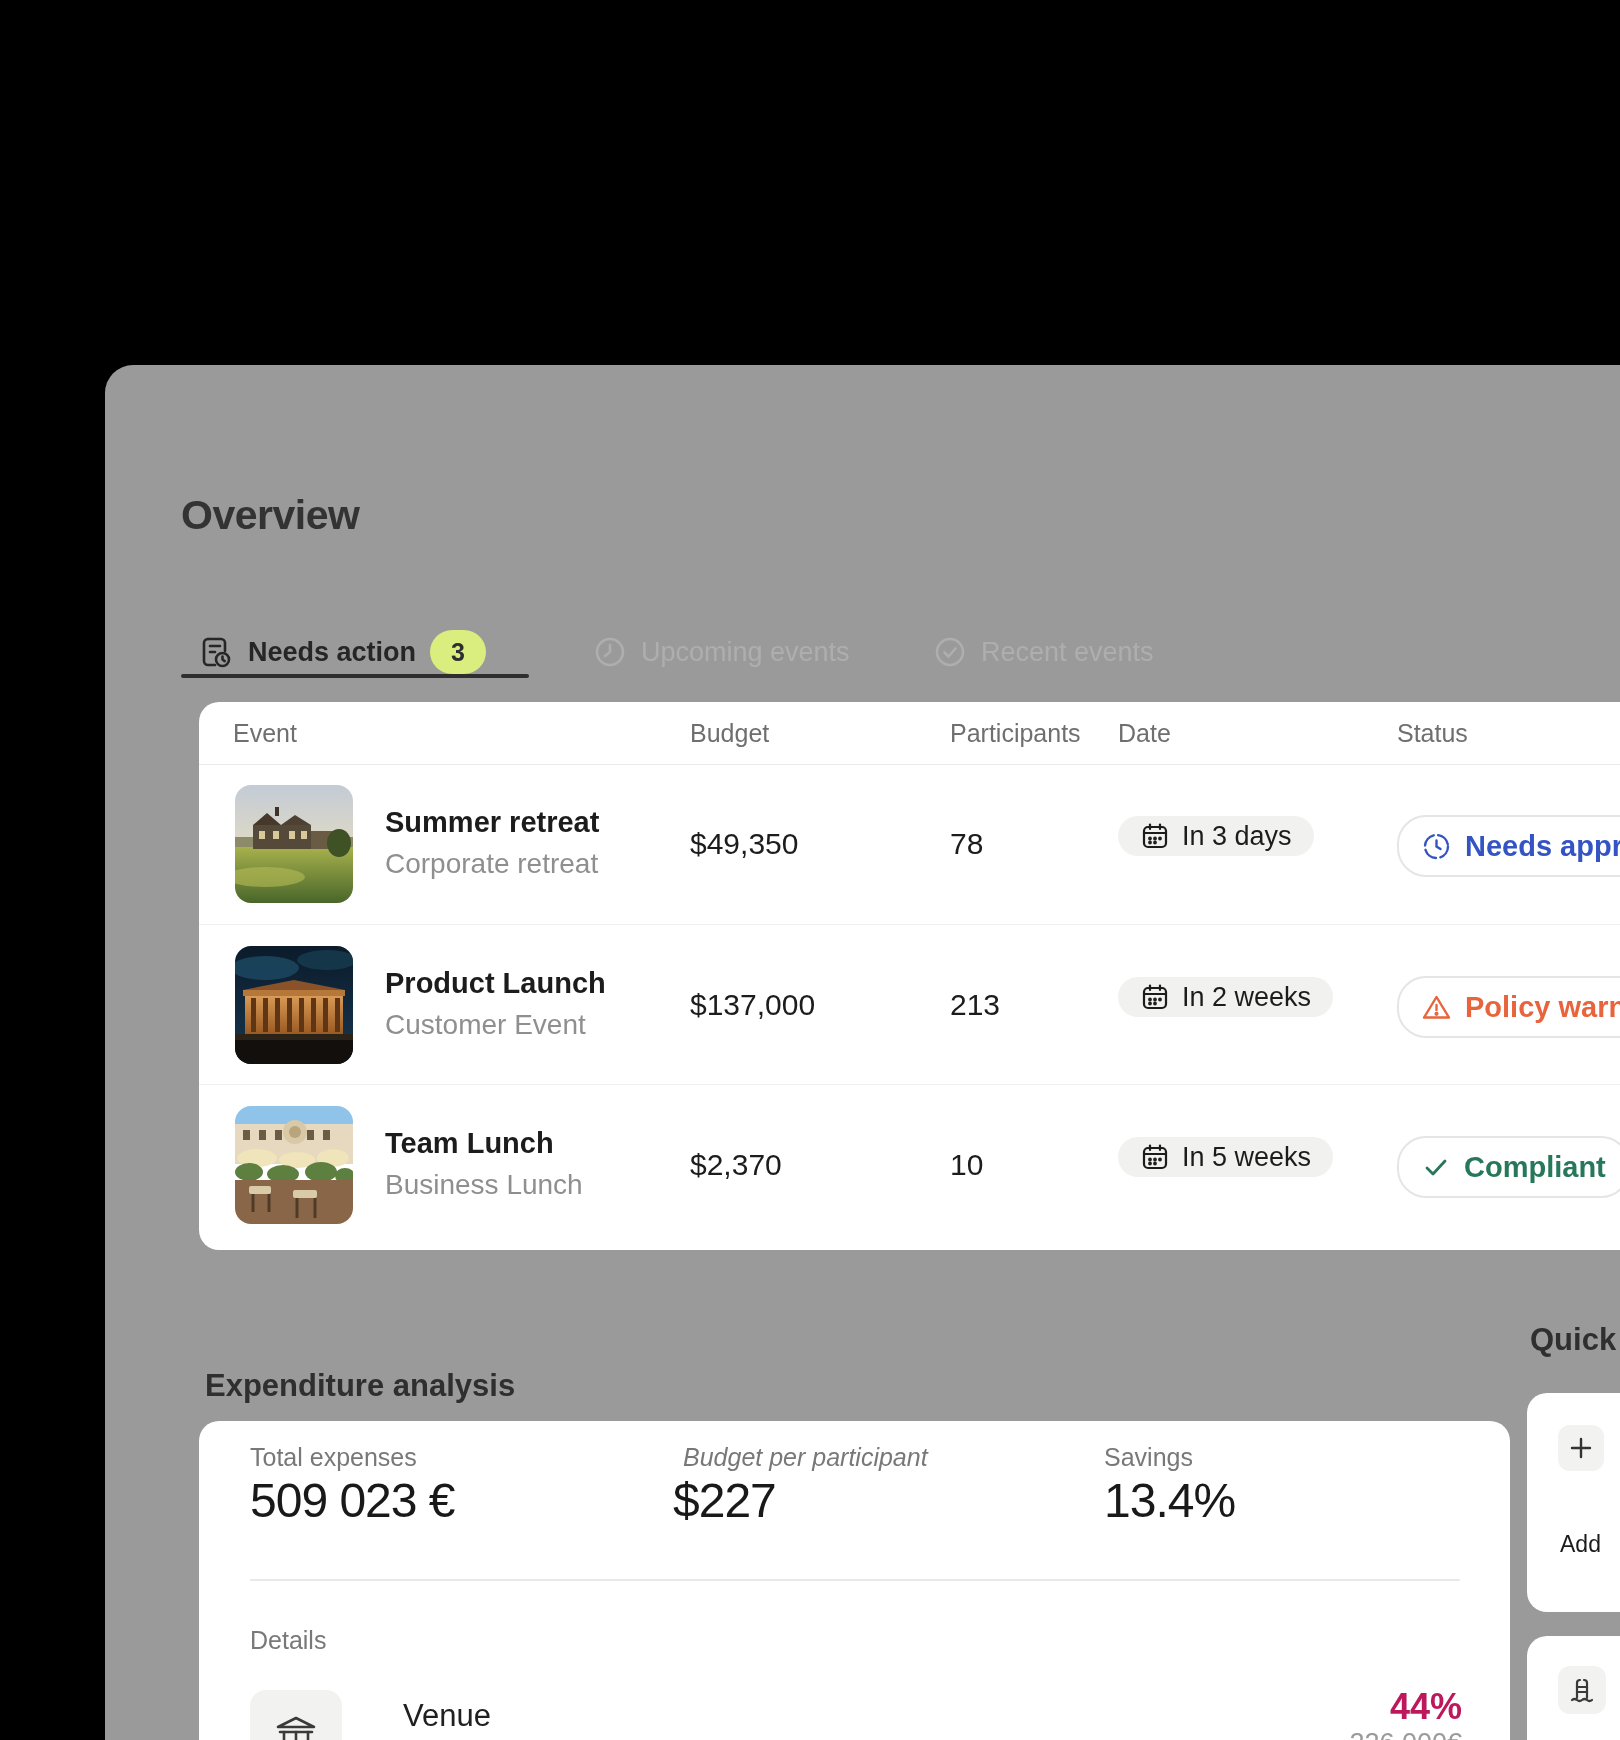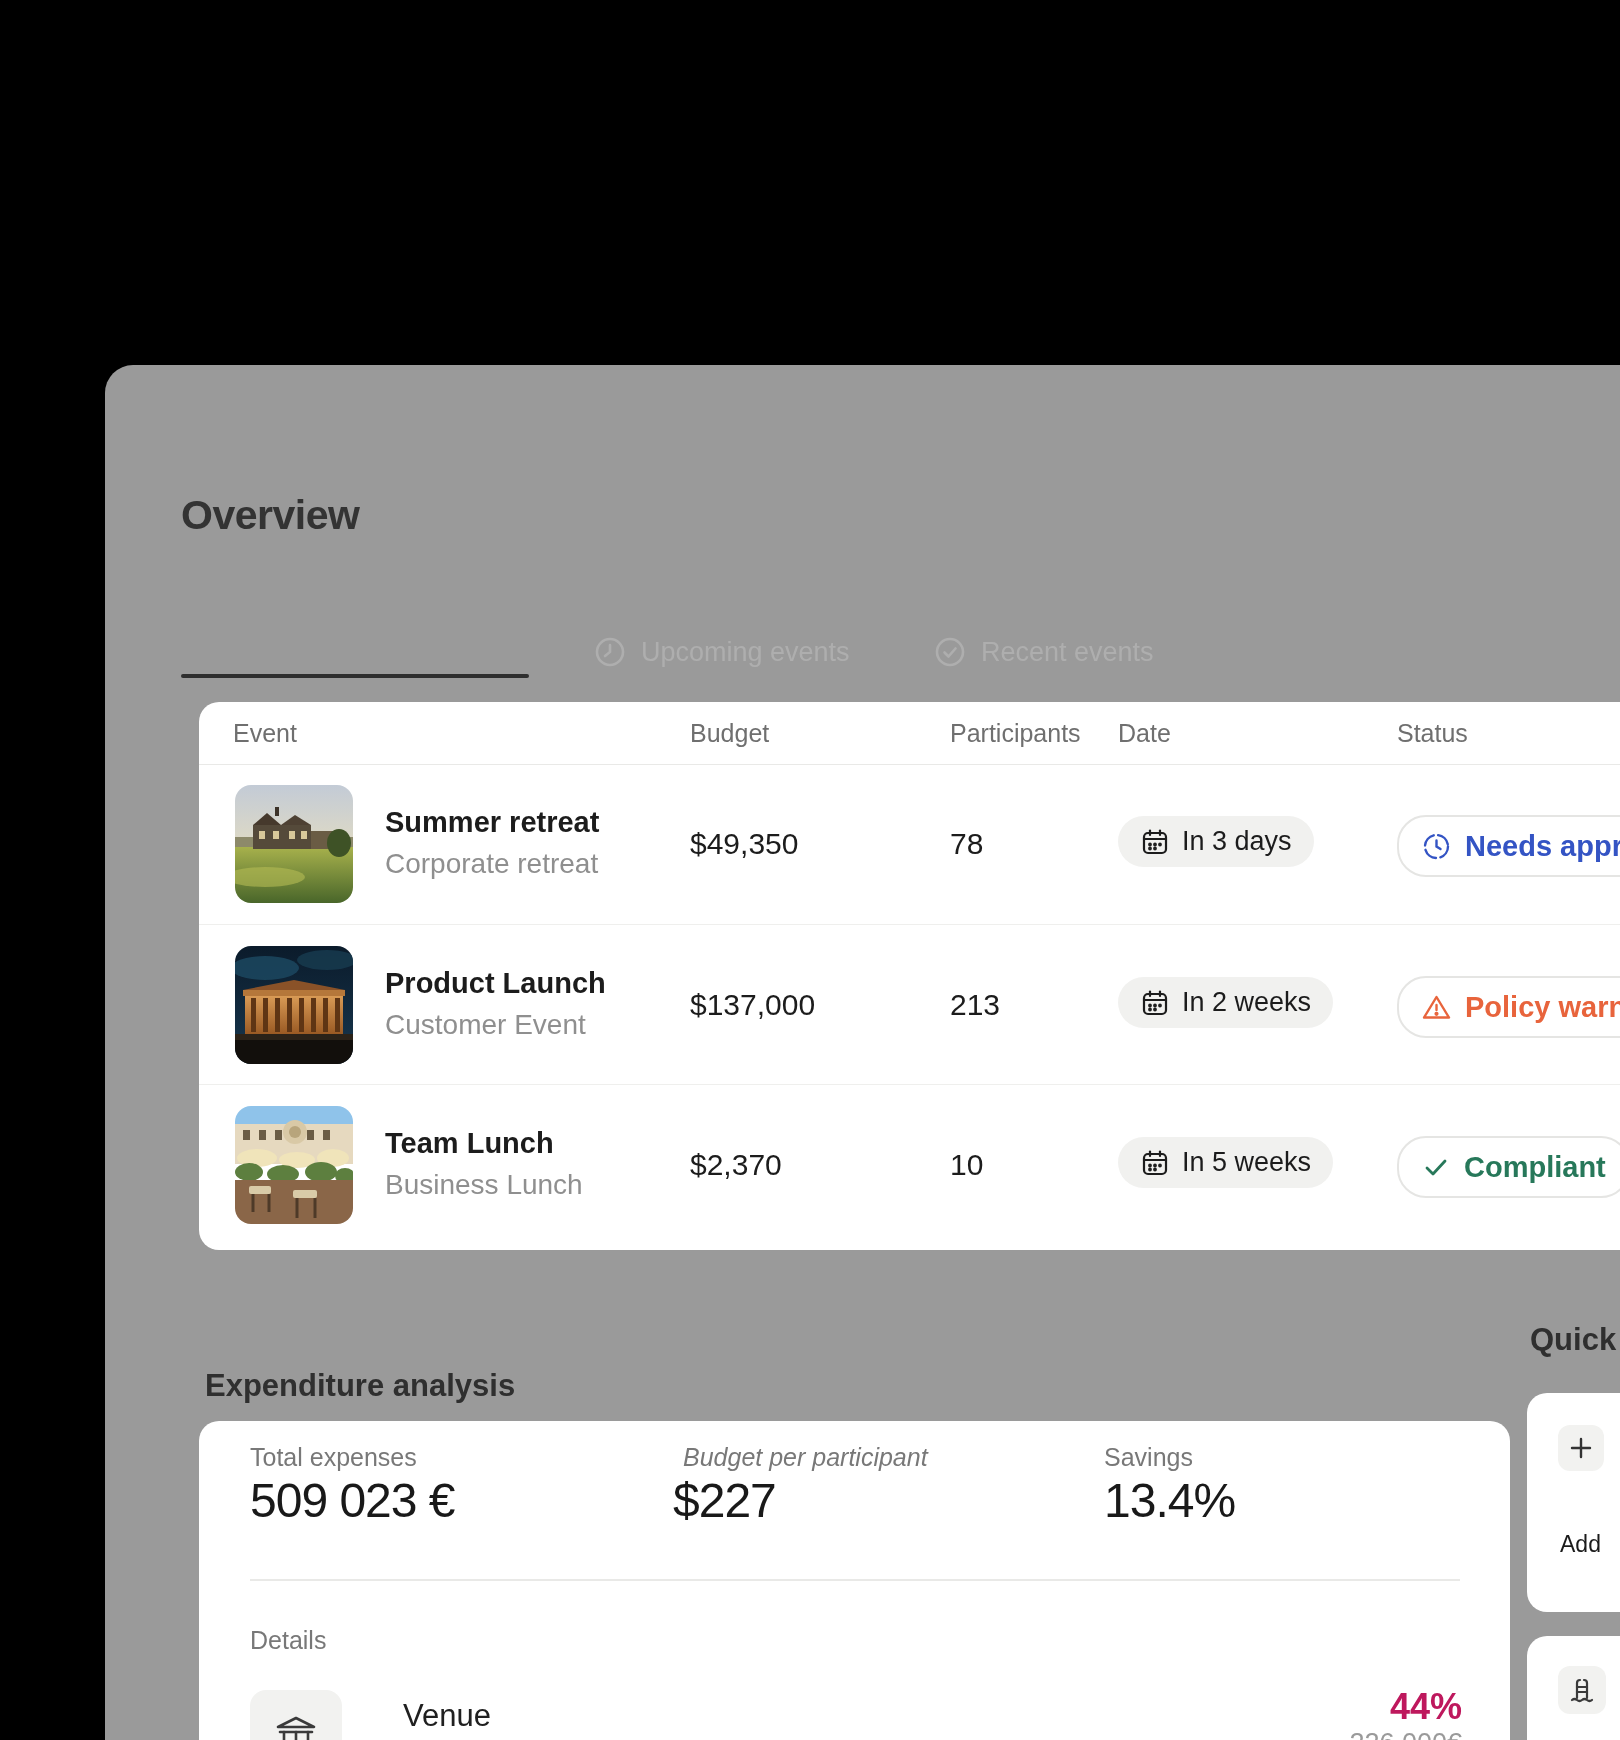--- a/index.html
+++ b/index.html
@@ -22,21 +22,21 @@
   .thead{position:absolute;top:0;left:0;right:0;height:62px;border-bottom:1px solid #e9e9e7;}
   .th{position:absolute;top:0;height:62px;display:flex;align-items:center;
       font-size:25px;color:#6f6f6f;}
   .trow{position:absolute;left:0;right:0;height:160px;cursor:pointer;}
   .trow + .trow{border-top:1px solid #efefed;}
   .thumb{position:absolute;left:36px;top:21px;width:118px;height:118px;border-radius:16px;
          overflow:hidden;}
   .ename{position:absolute;left:186px;top:42px;font-size:29px;font-weight:600;color:#1c1c1c;white-space:nowrap;}
   .etype{position:absolute;left:186px;top:84px;font-size:28px;color:#8f8f8f;white-space:nowrap;}
   .cellv{position:absolute;top:63px;font-size:30px;font-weight:500;color:#1c1c1c;white-space:nowrap;}
-  .datepill{position:absolute;left:919px;top:52px;height:51px;border-radius:28px;background:#f1f1ef;
+  .datepill{position:absolute;left:919px;top:52px;height:40px;border-radius:28px;background:#f1f1ef;
             display:flex;align-items:center;gap:12px;padding:0 22px;font-size:27px;color:#1c1c1c;white-space:nowrap;}
   .statuspill{position:absolute;left:1198px;top:51px;height:58px;border-radius:29px;background:#fff;
               border:2px solid #e5e5e3;display:flex;align-items:center;gap:13px;padding:0 22px;
               font-size:29px;font-weight:600;white-space:nowrap;}
   
   .section-title{position:absolute;font-size:31px;font-weight:600;color:#2f2f2f;white-space:nowrap;}
   #exp-card{left:199px;top:1421px;width:1311px;height:500px;}
   .stat-label{position:absolute;top:22px;font-size:25px;color:#787878;white-space:nowrap;}
   .stat-value{position:absolute;top:52px;font-size:48px;font-weight:400;color:#191919;
               letter-spacing:-1px;white-space:nowrap;}
@@ -56,20 +56,34 @@
   svg{display:block;}
 </style>
 </head>
 <body>
 
 <div id="stage">
   <div id="window"></div>
 
   <div class="title">Overview</div>
 
+  <div class="tab" style="left:198px;">
+    <span>
+      <svg width="36" height="36" viewBox="0 0 36 36" fill="none" stroke="#262626" stroke-width="2.6" stroke-linecap="round" stroke-linejoin="round">
+        <path d="M10 5 h13 a4 4 0 0 1 4 4 v8"></path>
+        <path d="M10 5 a4 4 0 0 0 -4 4 v18 a4 4 0 0 0 4 4 h7"></path>
+        <line x1="12" y1="12" x2="22" y2="12"></line>
+        <line x1="12" y1="18" x2="17" y2="18"></line>
+        <circle cx="24.5" cy="25.5" r="6.5" fill="#9a9a9a"></circle>
+        <path d="M24.5 22.5 v3 l2.2 1.6"></path>
+      </svg>
+    </span>
+    <span class="tlabel">Needs action</span>
+    <span class="tab-badge" style="background: rgb(217, 238, 126);">3</span>
+  </div>
   <div class="tab-underline"></div>
 
   <div class="tab inactive" style="left:593px;">
     <span>
       <svg width="34" height="34" viewBox="0 0 34 34" fill="none" stroke="#aeaeae" stroke-width="2.6" stroke-linecap="round">
         <circle cx="17" cy="17" r="13"></circle>
         <path d="M17 10 v7 l-5 4"></path>
       </svg>
     </span>
     <span class="tlabel">Upcoming events</span>

